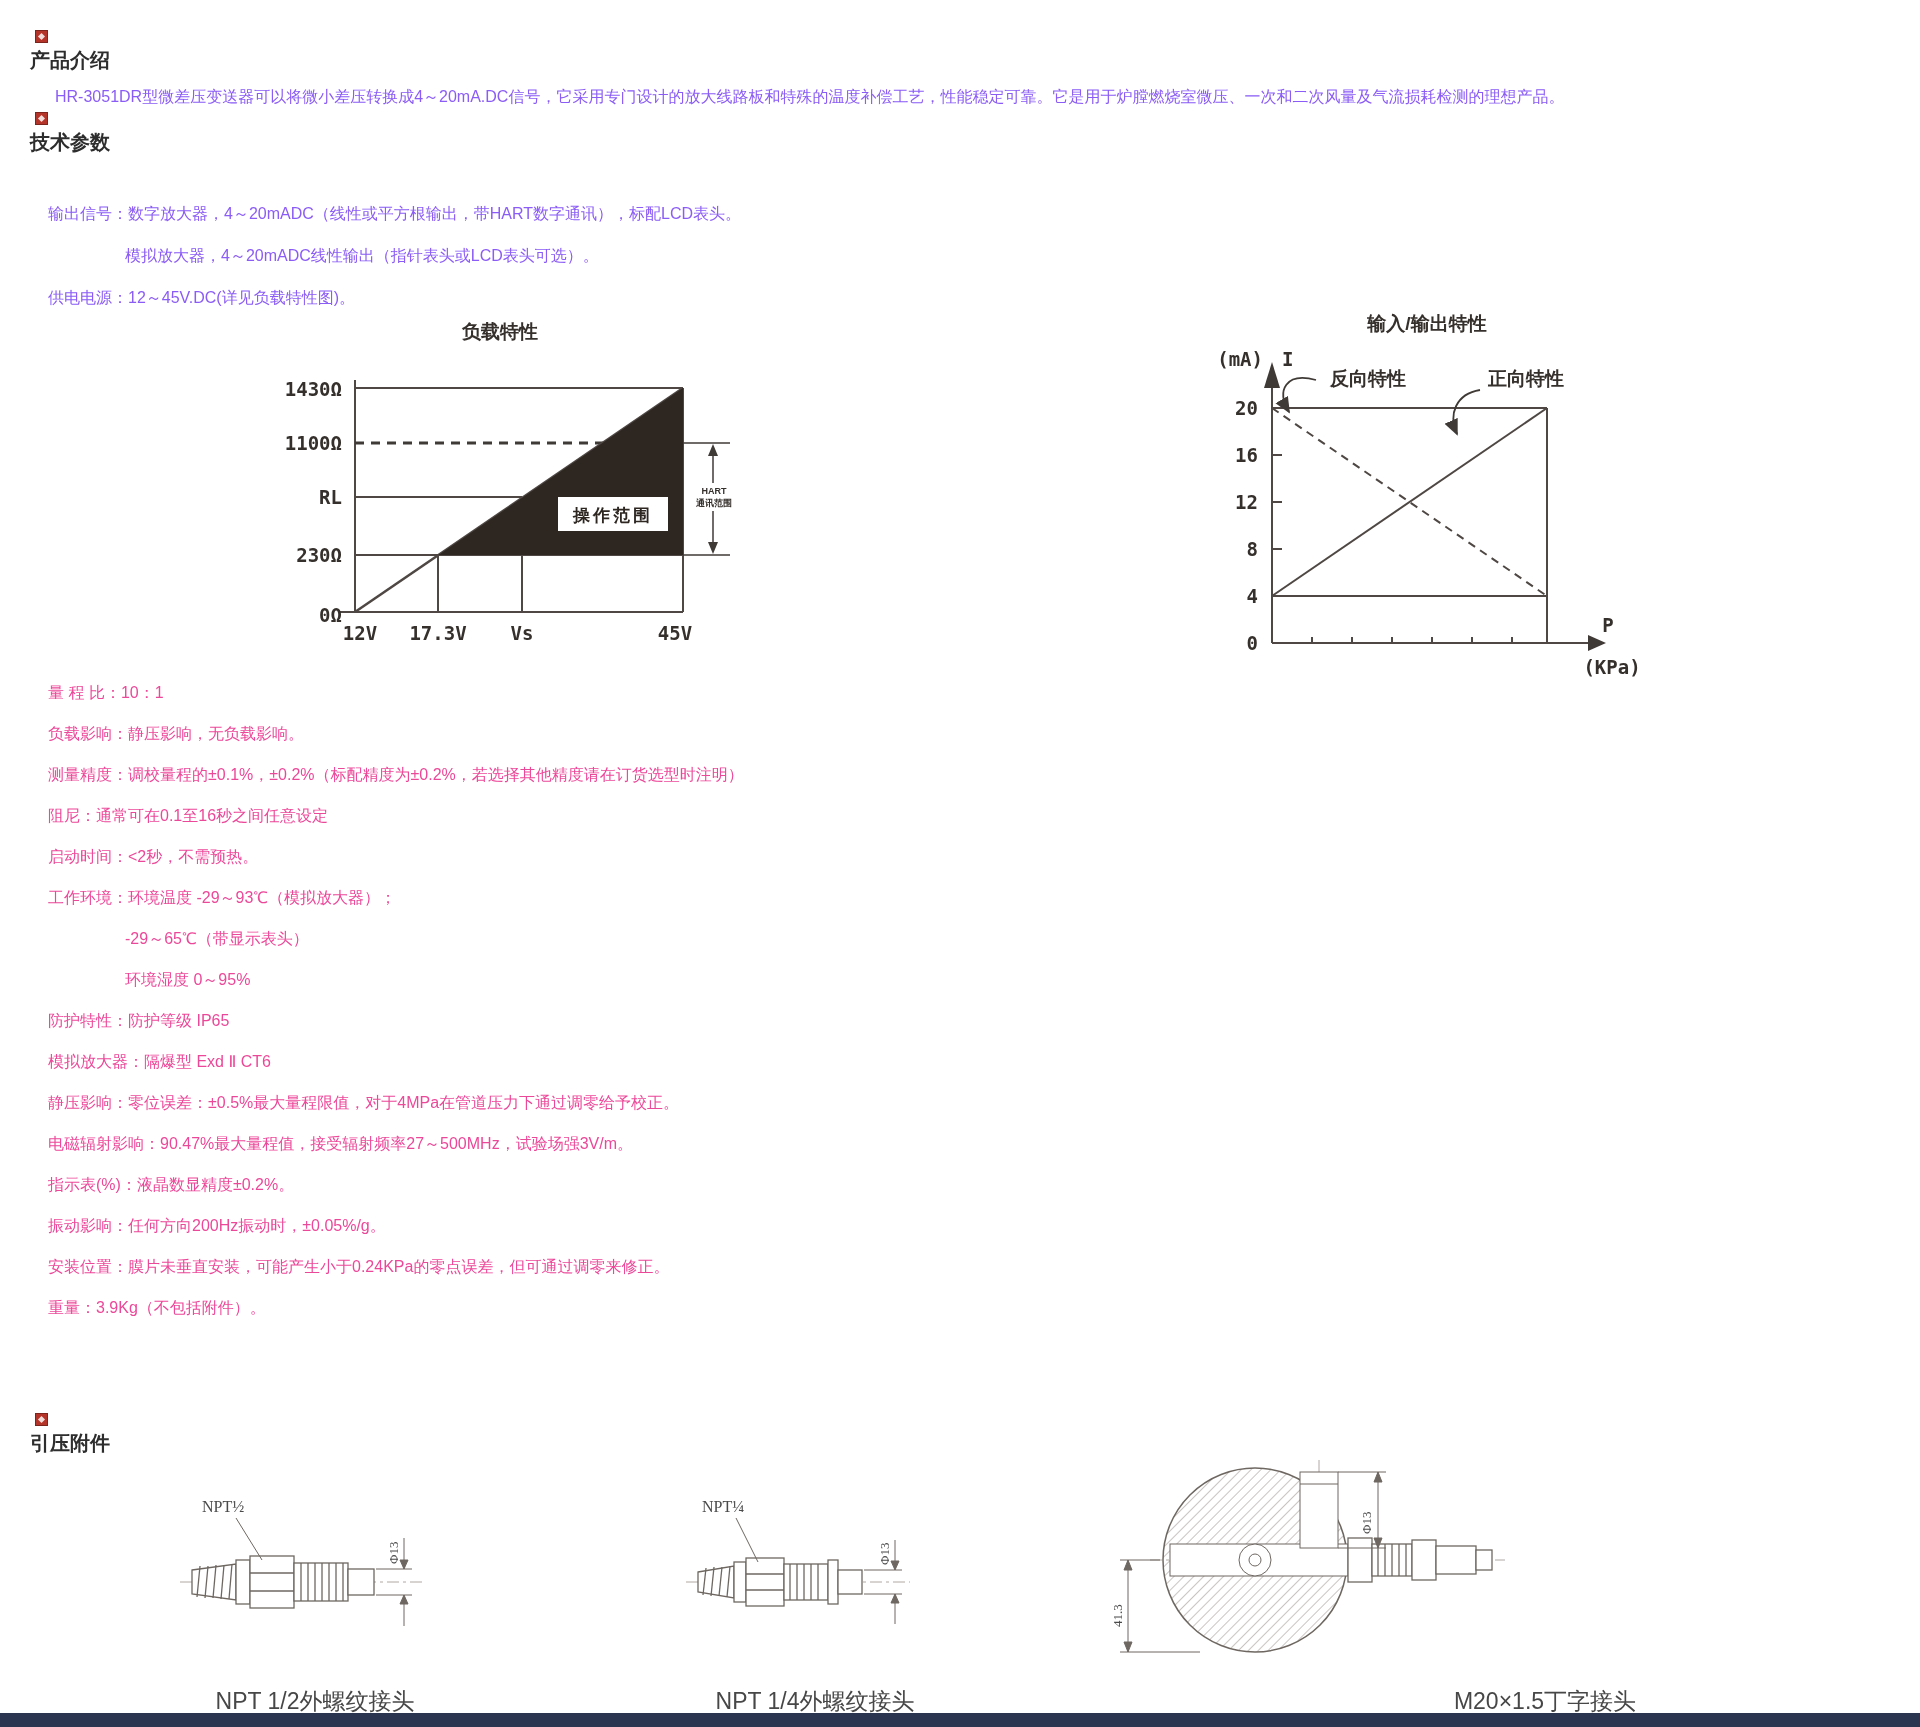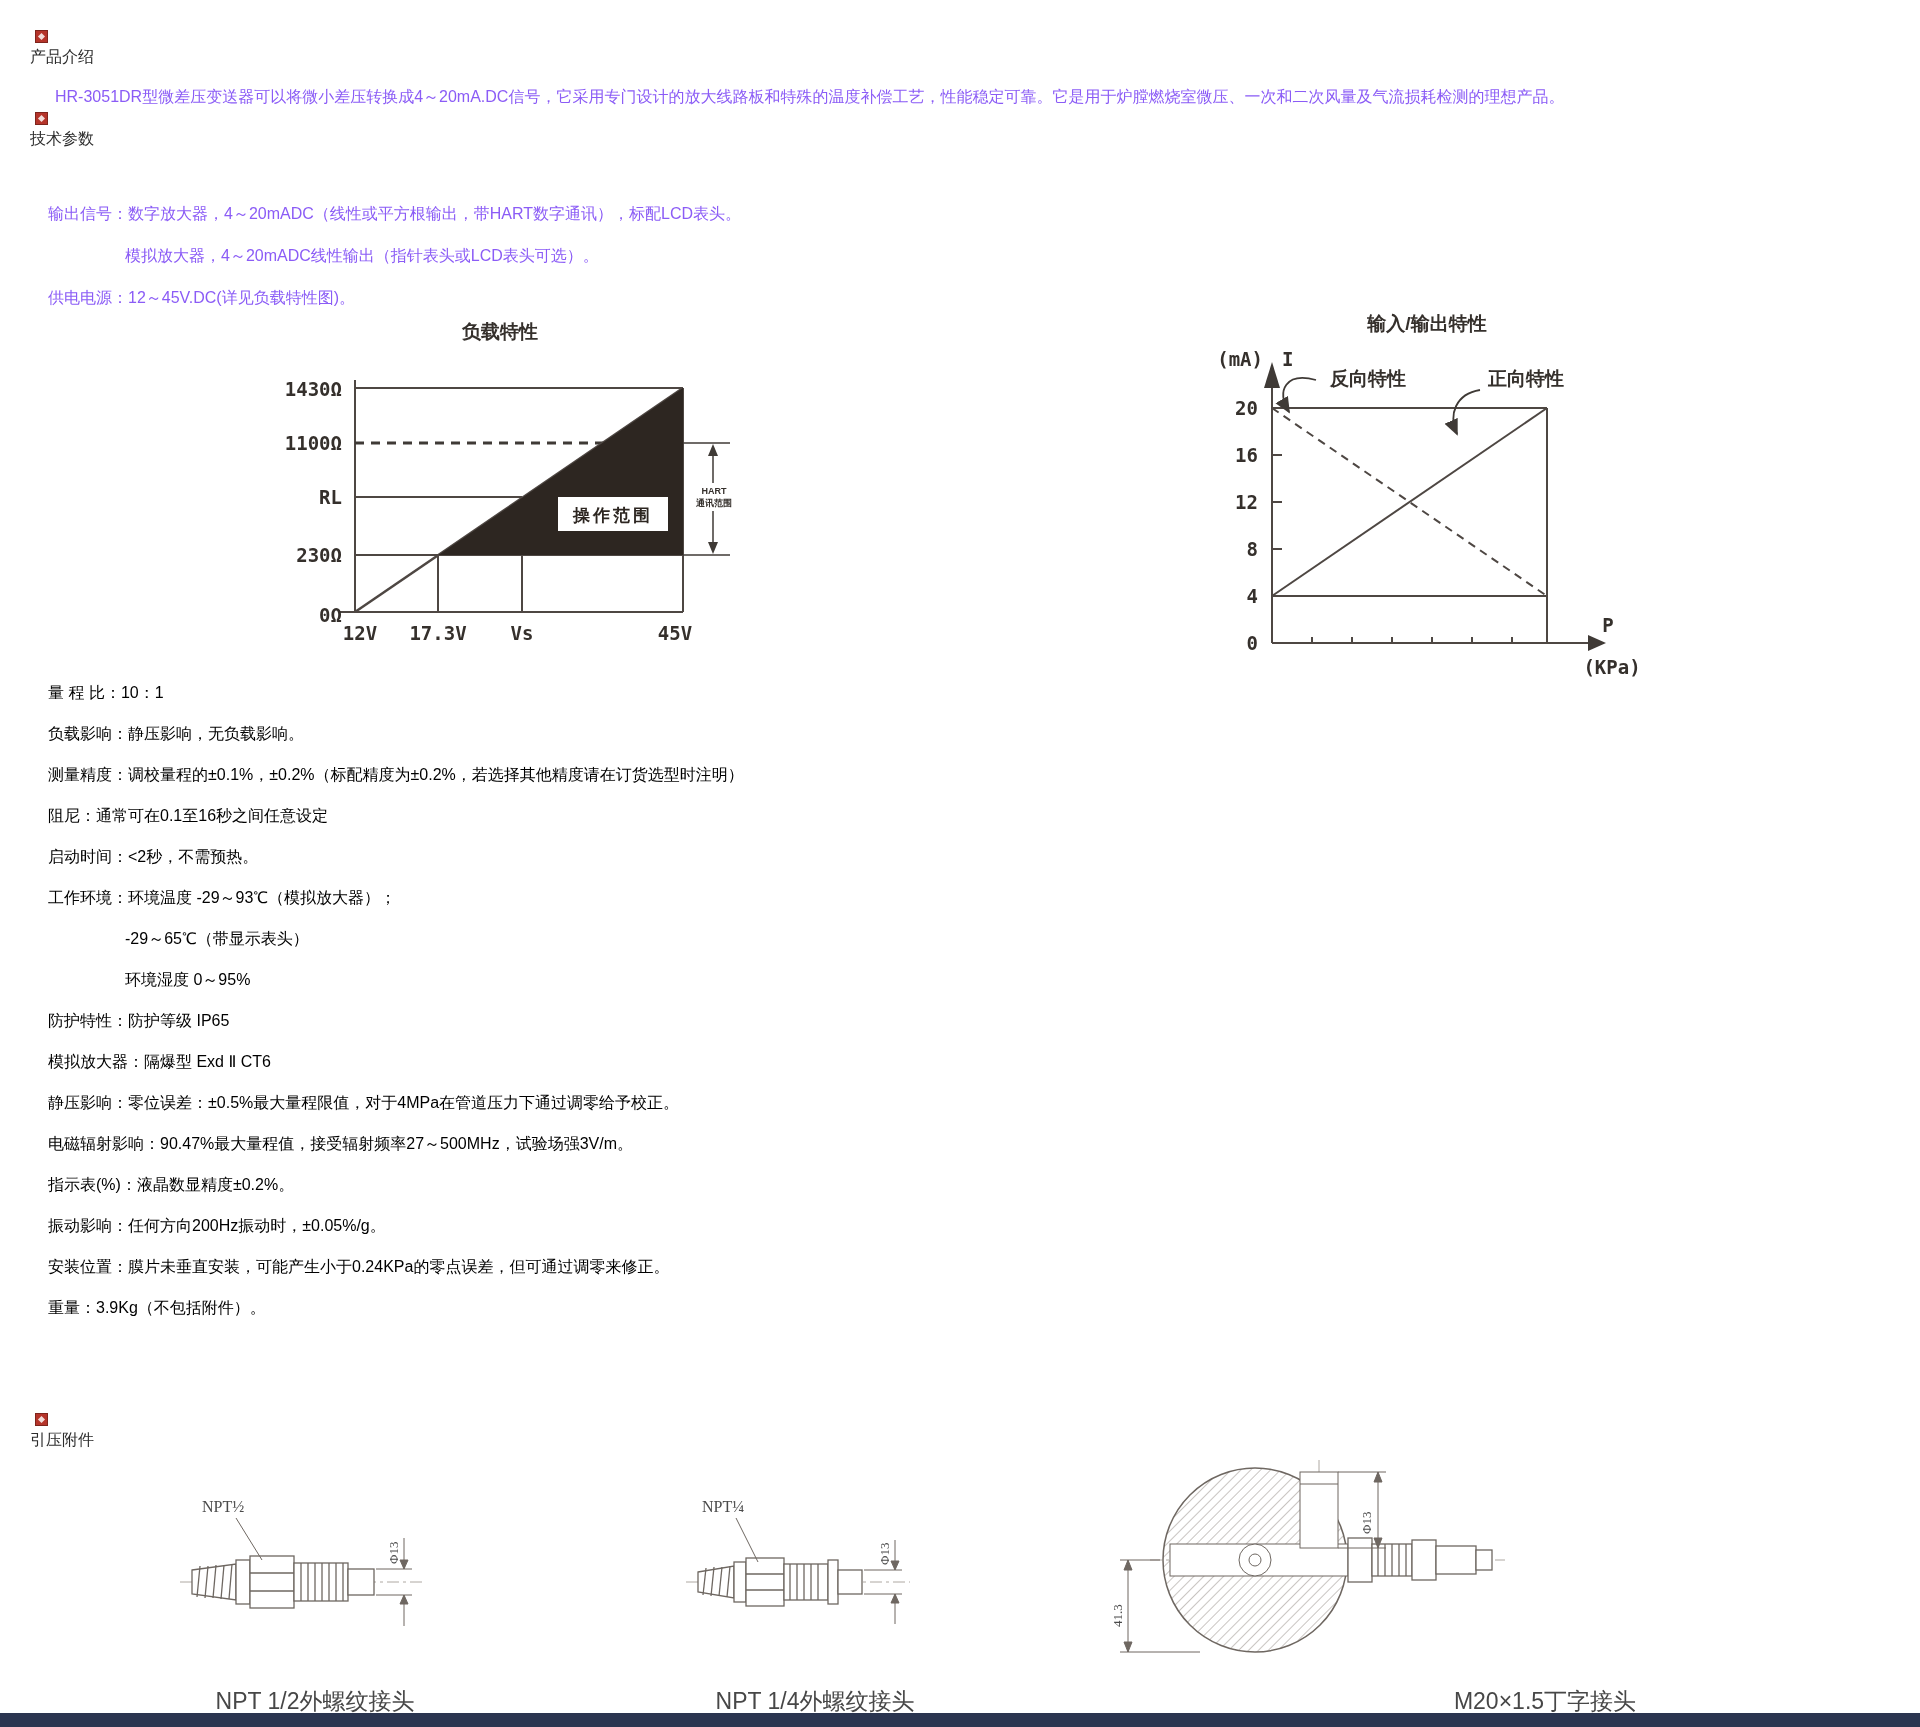--- a/index.html
+++ b/index.html
@@ -1,24 +1,24 @@
 <!DOCTYPE html>
 <html><head>
 <meta charset="utf-8">
 <style>
 *{margin:0;padding:0;box-sizing:border-box}
 html,body{background:#fff}
 body{position:relative;width:1920px;height:1727px;overflow:hidden;
      font-family:"Liberation Sans",sans-serif;color:#3a3a3a}
 .bullet{position:absolute;width:13px;height:13px;background:#b5342a;border:1px solid #7e241c}
 .bullet::after{content:"";position:absolute;left:3px;top:3px;width:5px;height:5px;background:#f2dcd9;transform:rotate(45deg)}
-.sec-h{position:absolute;font-size:16px;font-weight:400;color:#2d2d2d;white-space:nowrap}
+.sec-h{position:absolute;font-size:20px;font-weight:700;color:#2d2d2d;white-space:nowrap}
 .body-p{position:absolute;font-size:16px;color:#8b5cf6;white-space:nowrap}
 .spec-wrap{position:absolute;left:48px;top:682px}
-.spec{height:41px;font-size:16px;line-height:22px;white-space:nowrap;color:#000000}
+.spec{height:41px;font-size:16px;line-height:22px;white-space:nowrap;color:#ec4899}
 .spec.ind{margin-left:77px}
 .chart-svg{position:absolute}
 .c-title{font:700 19px "Liberation Sans",sans-serif;fill:#35302c}
 .c-ylab,.c-xlab{font:700 19px "DejaVu Sans Mono",monospace;fill:#35302c}
 .c-ylab2{font:700 19px "DejaVu Sans Mono",monospace;fill:#35302c}
 .c-region{font:700 17px "Liberation Sans",sans-serif;fill:#2d2621;letter-spacing:3px}
 .c-hart{font:700 9px "Liberation Sans",sans-serif;fill:#35302c}
 .c-ann{font:700 19px "Liberation Sans",sans-serif;fill:#35302c}
 .fit-svg{position:absolute}
 .f-lab{font:400 16px "Liberation Serif",serif;fill:#4a4a4a}

